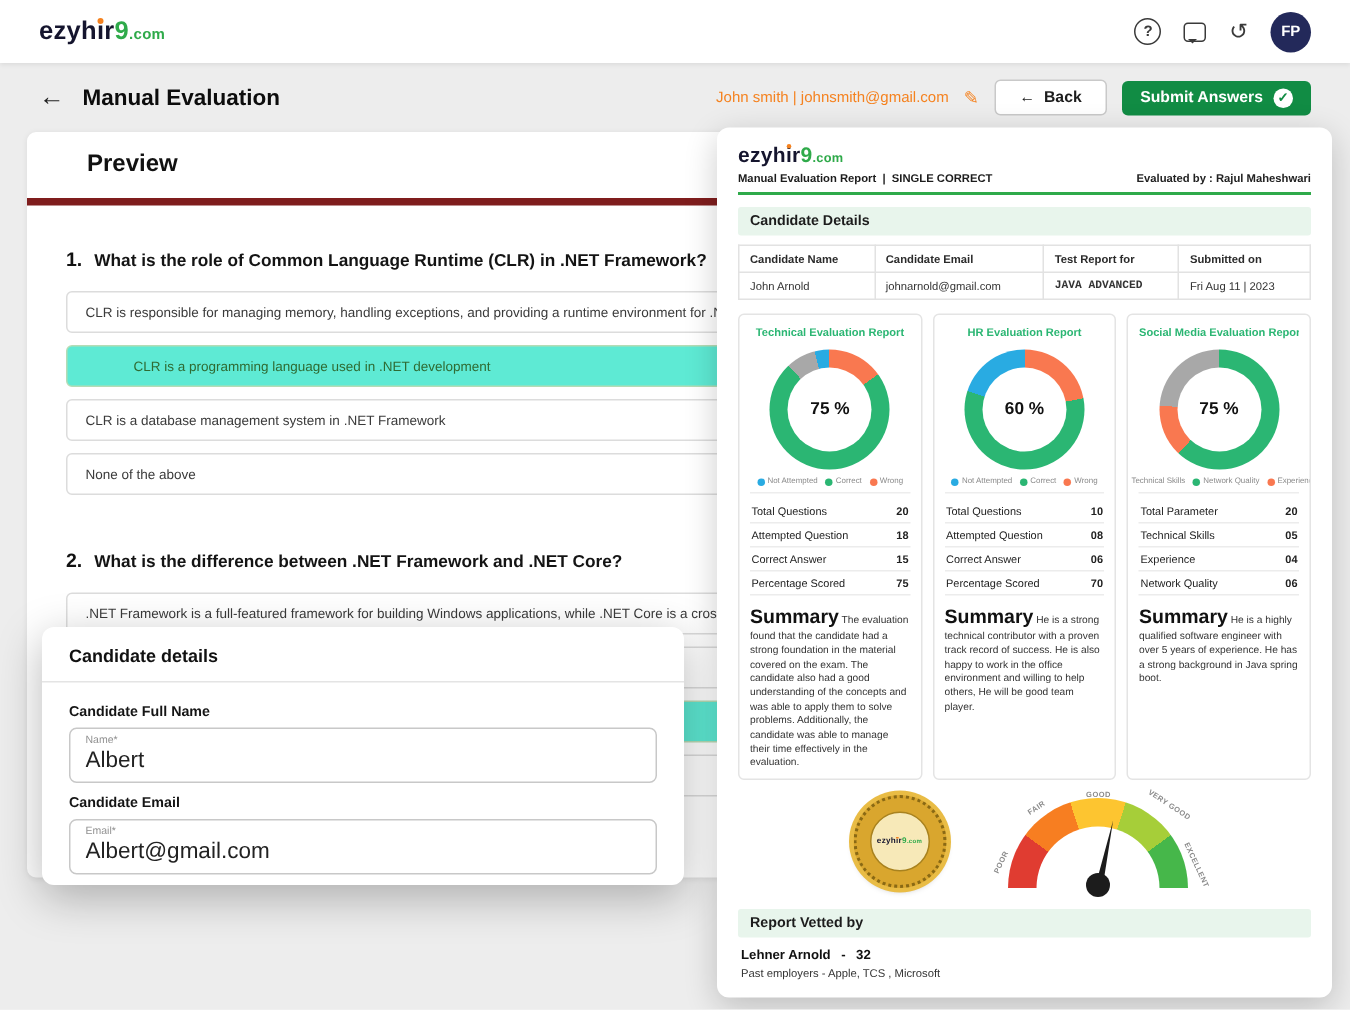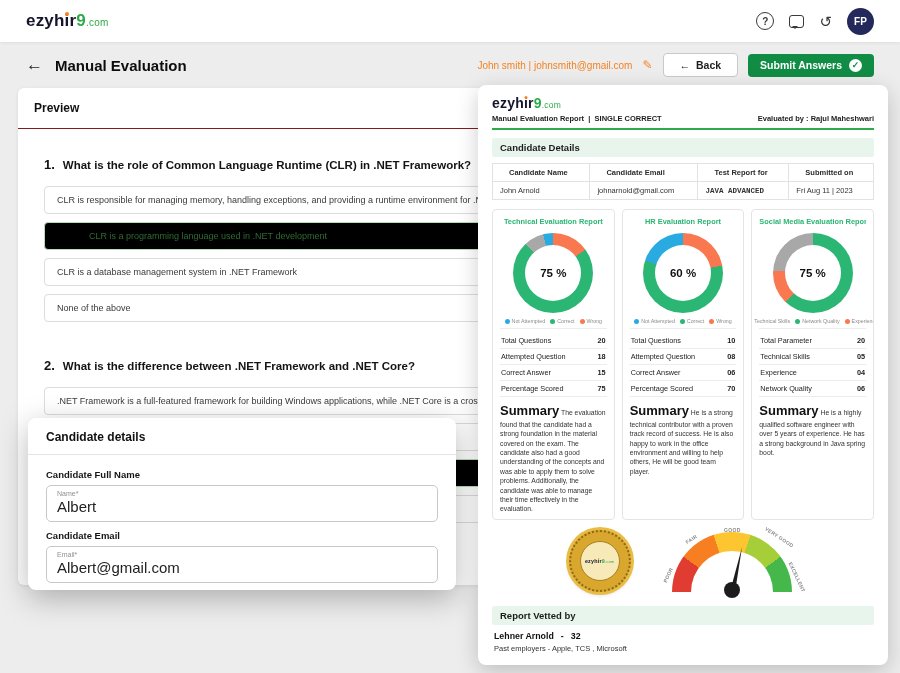--- a/index.html
+++ b/index.html
@@ -3,21 +3,21 @@
 <meta charset="utf-8">
 <style>
   *{margin:0;padding:0;box-sizing:border-box;}
   body{font-family:"Liberation Sans",sans-serif;background:#e4e4e4;}
   .page{position:relative;width:900px;height:673px;background:#ededed;overflow:hidden;}
 
   
   .topbar{position:absolute;top:0;left:0;width:100%;height:42px;background:#fff;display:flex;align-items:center;justify-content:space-between;padding:0 26px;box-shadow:0 1px 3px rgba(0,0,0,.07);z-index:6;}
   .logo{font-weight:800;font-size:17px;color:#15152e;display:flex;align-items:baseline;letter-spacing:.2px;}
   .logo .lg-green{color:#2faa4a;}
-  .logo .lg-com{color:#2faa4a;font-size:10px;font-weight:400;}
+  .logo .lg-com{color:#2faa4a;font-size:10px;font-weight:700;}
   .logo .lg-i{position:relative;}
   .logo .lg-i::after{content:"";position:absolute;top:1px;left:50%;transform:translateX(-50%);width:4px;height:4px;border-radius:50%;background:#f5821f;}
   .logo.small{font-size:14px;}
   .logo.small .lg-com{font-size:8.5px;}
   .logo.small .lg-i::after{width:3px;height:3px;top:1px;}
   .topbar-right{display:flex;align-items:center;gap:15px;}
   .tb-circle{width:18px;height:18px;border:1.6px solid #3a3a3a;border-radius:50%;display:flex;align-items:center;justify-content:center;font-size:10px;font-weight:bold;color:#3a3a3a;cursor:pointer;}
   .icon-chat{width:15px;height:13px;border:1.6px solid #3a3a3a;border-radius:3px;position:relative;cursor:pointer;}
   .icon-chat::after{content:"";position:absolute;bottom:-5px;left:2px;border:3px solid transparent;border-top-color:#3a3a3a;}
   .tb-glyph{font-size:15px;color:#3a3a3a;line-height:1;cursor:pointer;}
@@ -29,49 +29,49 @@
   .page-title{font-size:15px;font-weight:800;color:#0d0d0d;}
   .titlebar-right{margin-left:auto;display:flex;align-items:center;gap:10px;}
   .user-info{color:#f5821f;font-size:10px;}
   .edit-icon{color:#f5821f;font-size:12px;cursor:pointer;}
   .btn-back{background:#fff;border:1px solid #c9c9c9;border-radius:4px;padding:5px 16px;font-size:10.5px;font-weight:700;color:#1d1d1d;display:flex;align-items:center;gap:6px;cursor:pointer;font-family:inherit;}
   .btn-submit{background:#118c44;border:none;border-radius:4px;padding:5px 12px;font-size:10.5px;font-weight:700;color:#fff;display:flex;align-items:center;gap:7px;cursor:pointer;font-family:inherit;}
   .check-badge{width:13px;height:13px;background:#fff;color:#118c44;border-radius:50%;font-size:9px;display:flex;align-items:center;justify-content:center;}
 
   
   .main-panel{position:absolute;left:18px;top:88px;width:864px;height:497px;background:#fff;border-radius:6px;box-shadow:0 1px 4px rgba(0,0,0,.08);z-index:1;overflow:hidden;}
-  .preview-head{padding:13px 16px;font-size:12px;font-weight:700;color:#111;border-bottom:1px solid #7f1d1d;}
+  .preview-head{padding:13px 40px;font-size:16px;font-weight:700;color:#111;border-bottom:5px solid #7f1d1d;}
   .preview-body{padding:18px 26px;}
   .question{display:flex;gap:8px;align-items:baseline;margin-bottom:14px;}
   .q1{margin-top:10px;}
   .q2{margin-top:36px;}
   .q-num{font-size:13px;font-weight:700;color:#111;}
   .q-text{font-size:11.5px;font-weight:700;color:#141414;}
   .opt{border:1px solid #dcdcdc;border-radius:4px;padding:8px 12px;font-size:9px;color:#3a3a3a;margin-bottom:8px;min-height:28px;background:#fff;cursor:pointer;}
-  .opt.correct{background:#000000;border-color:#b5dcb5;color:#2f6b33;padding-left:44px;}
+  .opt.correct{background:#5eead4;border-color:#b5dcb5;color:#2f6b33;padding-left:44px;}
 
   
   .modal{position:absolute;left:28px;top:418px;width:428px;height:172px;background:#fff;border-radius:8px;box-shadow:0 8px 30px rgba(0,0,0,.28);z-index:2;overflow:hidden;}
   .modal-head{padding:12px 18px 10px;font-size:12px;font-weight:700;color:#111;border-bottom:1px solid #e4e4e4;}
   .modal-body{padding:10px 18px;}
   .field-caption{font-size:9.5px;font-weight:700;color:#151515;margin:4px 0 5px;}
   .tfield{border:1px solid #c8c8c8;border-radius:5px;padding:4px 10px 5px;margin-bottom:8px;}
   .tfield .flabel{display:block;font-size:7px;color:#909090;margin-bottom:1px;}
   .tfield input{border:none;outline:none;width:100%;font-size:15px;color:#222;font-family:inherit;padding:0;background:transparent;}
 
   
   .report{position:absolute;left:478px;top:85px;width:410px;height:580px;background:#fff;border-radius:8px;box-shadow:0 6px 22px rgba(0,0,0,.2);z-index:3;padding:10px 14px;overflow:hidden;}
   .report-header{border-bottom:2px solid #2faa4a;padding-bottom:5px;}
   .report-subrow{display:flex;justify-content:space-between;align-items:baseline;margin-top:3px;}
   .report-subtitle{font-size:7.5px;font-weight:700;color:#1c1c1c;}
   .report-evalby{font-size:7.5px;color:#222;font-weight:600;}
   .green-bar{background:#e8f5ec;padding:4px 8px;font-size:9.5px;font-weight:700;color:#1c1c1c;border-radius:2px;margin-top:8px;}
   .cd-table{width:100%;border-collapse:collapse;margin-top:6px;}
   .cd-table th,.cd-table td{border:1px solid #e2e2e2;font-size:7.5px;padding:4px 7px;text-align:left;font-weight:400;color:#333;}
-  .cd-table th{font-weight:700;color:#2b2b2b;padding-left:16px;}
+  .cd-table th{font-weight:700;color:#2b2b2b;}
   .cd-table td.bold{font-weight:700;font-family:Liberation Mono, monospace;}
 
   .eval-row{display:flex;gap:7px;margin-top:9px;}
   .eval-col{flex:1;border:1px solid #e4e4e4;border-radius:4px;padding:7px 7px 5px;overflow:hidden;}
   .eval-title{color:#2bb673;font-size:7.4px;font-weight:700;text-align:center;white-space:nowrap;overflow:hidden;}
   .donut{position:relative;width:80px;height:80px;border-radius:50%;margin:7px auto 5px;}
   .donut::before{content:"";position:absolute;inset:12px;background:#fff;border-radius:50%;}
   .donut-pct{position:absolute;inset:0;display:flex;align-items:center;justify-content:center;font-size:11.5px;font-weight:800;color:#111;}
   .legend{display:flex;justify-content:center;gap:5px;margin:1px 0 4px;border-bottom:1px solid #ededed;padding-bottom:4px;}
   .legend-item{display:flex;align-items:center;gap:2px;font-size:5.3px;color:#8a8a8a;white-space:nowrap;}

